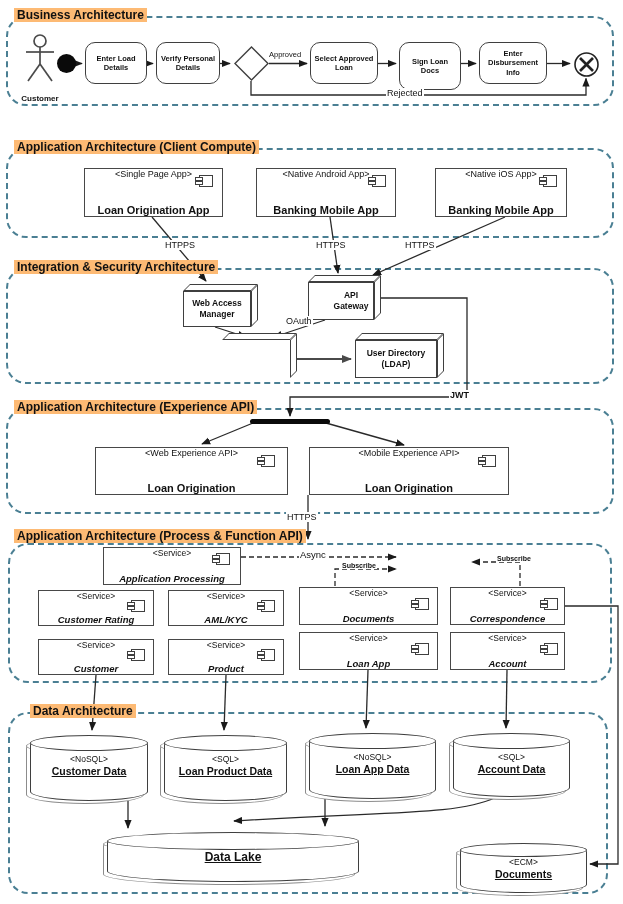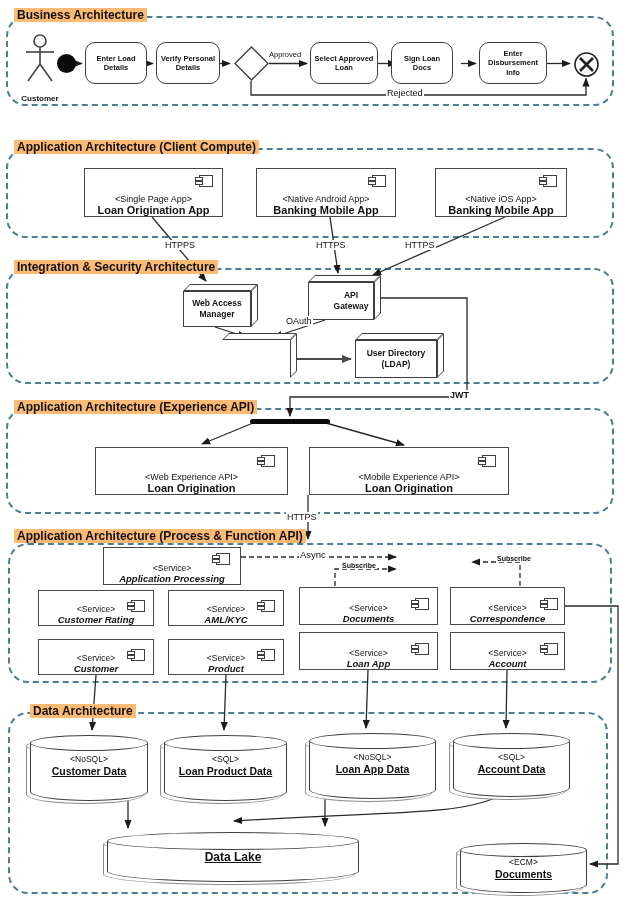--- a/index.html
+++ b/index.html
@@ -13,21 +13,21 @@
   svg.overlay { position:absolute; left:0; top:0; z-index:4; }
 
   .task { position:absolute; border:1.3px solid #3f3f3f; border-radius:10px; background:#fff;
           display:flex; align-items:center; justify-content:center; text-align:center;
           font-weight:bold; font-size:7.5px; line-height:1.25; z-index:5; padding:2px; box-sizing:border-box; }
 
   .event-start { position:absolute; background:#0a0a0a; border-radius:50%; z-index:5; }
   .absvg { position:absolute; z-index:5; }
 
   .comp { position:absolute; border:1.4px solid #484848; background:#fff; z-index:5;
-          display:flex; flex-direction:column; align-items:center; justify-content:flex-end;
+          display:flex; flex-direction:column; align-items:center; justify-content:space-between;
           text-align:center; box-sizing:border-box; }
   .comp .stereo { font-size:9px; }
   .comp .cname  { font-size:11px; font-weight:bold; }
   .comp.svc .stereo { font-size:8.5px; }
   .comp.svc .cname  { font-size:9.5px;font-style:italic; }
 
   .cicon { position:absolute; width:14px; height:12px; border:1.3px solid #3f3f3f; background:#fff; box-sizing:border-box; }
   .cicon::before,.cicon::after { content:""; position:absolute; left:-5px; width:8px; height:4px;
           border:1.3px solid #3f3f3f; background:#fff; box-sizing:border-box; }
   .cicon::before { top:1px; } .cicon::after { bottom:1px; }
@@ -146,21 +146,21 @@
       <span>Verify Personal Details</span>
     </div>
 
   <svg class="absvg" style="left:233px;top:45px;" width="37" height="37">
     <polygon points="18.5,2 35,18.5 18.5,35 2,18.5" fill="#fff" stroke="#3f3f3f" stroke-width="1.4"></polygon>
   </svg>
 
   <div class="task" style="left:310px;top:42px;width:68px;height:42px;">
       <span>Select Approved Loan</span>
     </div>
-  <div class="task" style="left:391px;top:42px;width:62px;height:42px;">
+  <div class="task" style="left:399px;top:42px;width:62px;height:48px;">
       <span>Sign Loan Docs</span>
     </div>
   <div class="task" style="left:479px;top:42px;width:68px;height:42px;">
       <span>Enter Disbursement Info</span>
     </div>
 
   <svg class="absvg" style="left:573px;top:51px;" width="27" height="27">
     <circle cx="13.5" cy="13.5" r="11.5" fill="#fff" stroke="#222" stroke-width="1.6"></circle>
     <line x1="7" y1="7" x2="20" y2="20" stroke="#222" stroke-width="2.6"></line>
     <line x1="20" y1="7" x2="7" y2="20" stroke="#222" stroke-width="2.6"></line>

